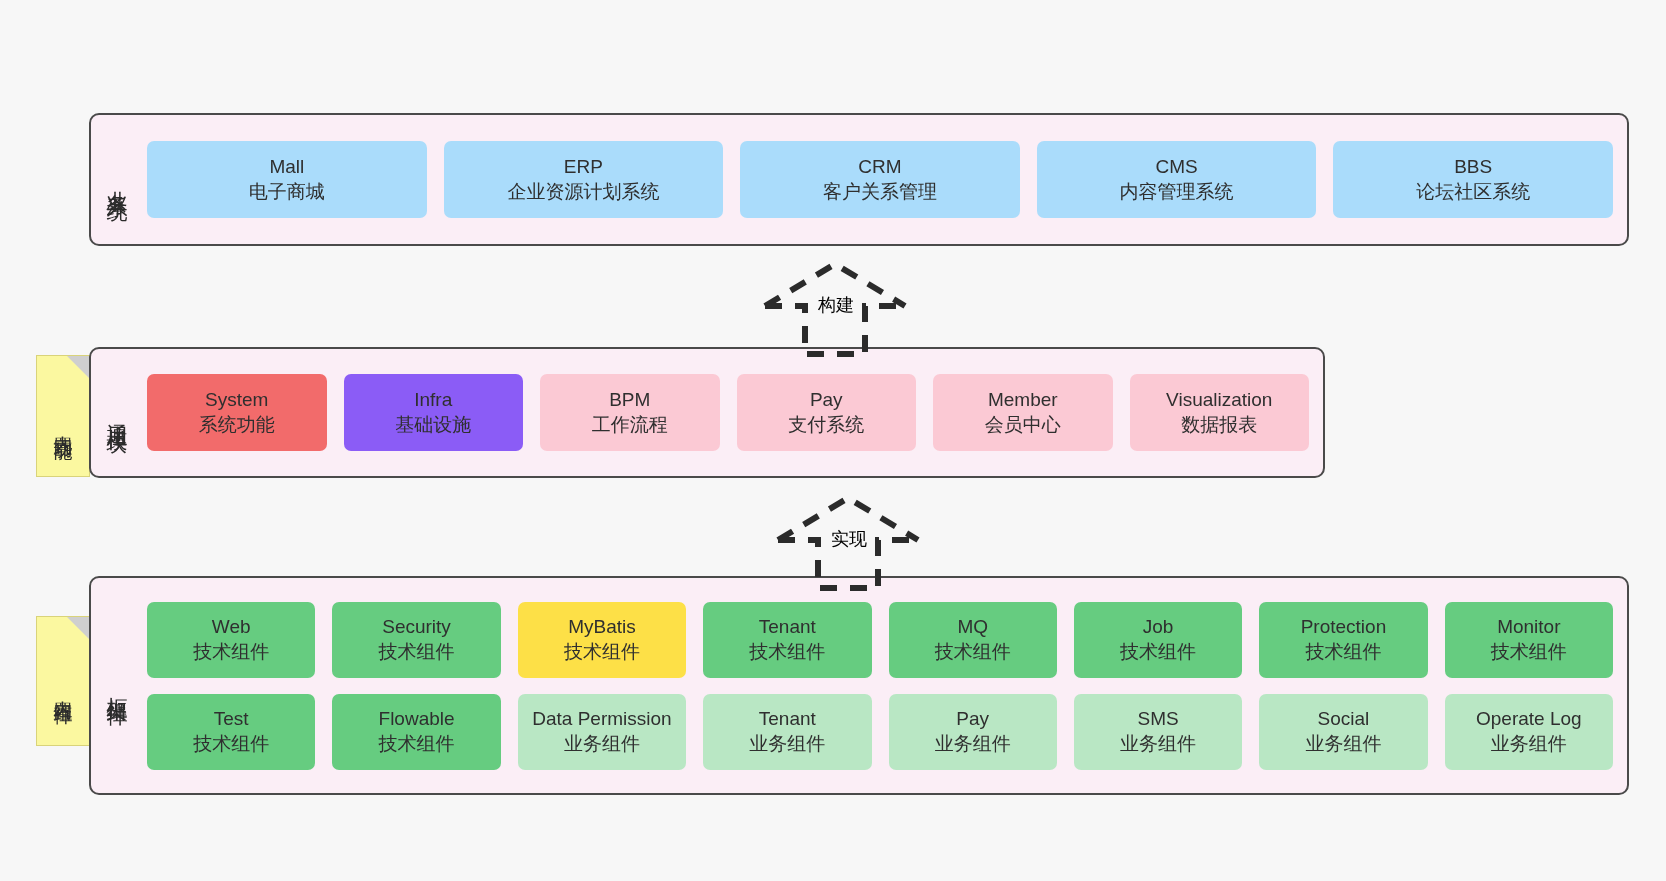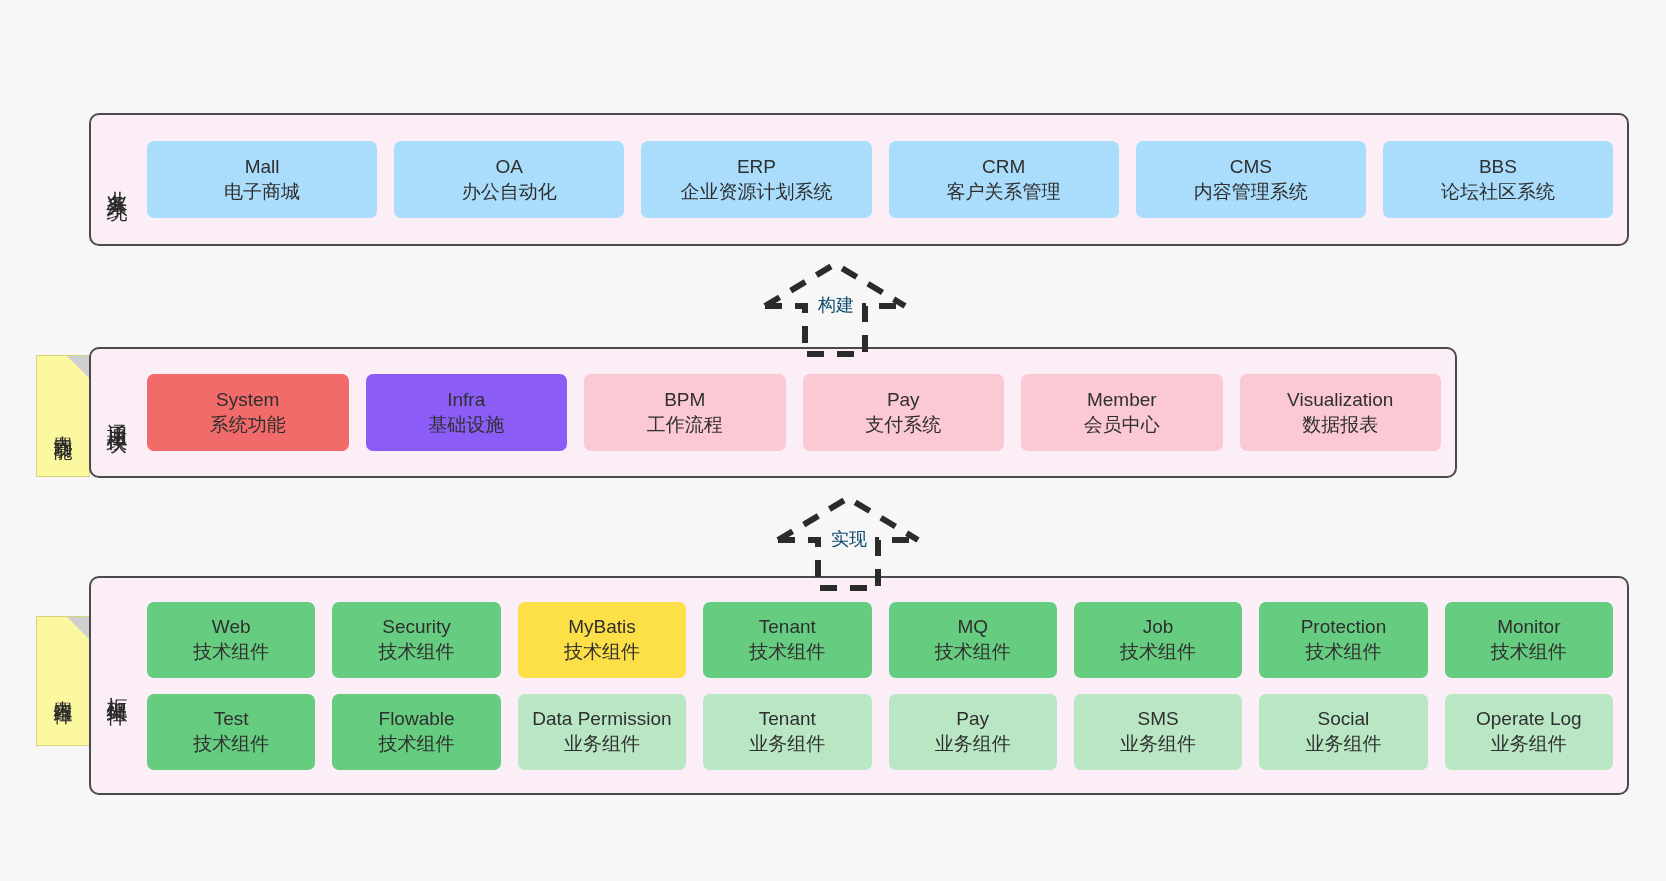--- a/index.html
+++ b/index.html
@@ -70,21 +70,21 @@
   }
   .card .t1 { white-space: nowrap; }
   .card .t2 { white-space: nowrap; }
   .card.wrap .t1 { white-space: normal; }
 
   
   #layer-business { left: 89px; top: 113px; width: 1540px; height: 133px; }
   #layer-business .card { height: 77px; background: #aadcfb; }
 
   
-  #layer-common { left: 89px; top: 347px; width: 1368px; height: 131px; }
+  #layer-common { left: 89px; top: 347px; width: 1236px; height: 131px; }
   #layer-common .card { height: 77px; }
 
   
   #layer-framework { left: 89px; top: 576px; width: 1540px; height: 219px; }
   #layer-framework .card { height: 76px; }
 
   
   .note {
     position: absolute;
     box-sizing: border-box;
@@ -117,21 +117,21 @@
 
   
   .arrow {
     position: absolute;
     z-index: 3;
   }
   .arrow svg { display: block; }
   .arrow-label {
     position: absolute;
     font-size: 18px;
-    color: #0c4a6e;
+    color: #000000;
     background: transparent;
     white-space: nowrap;
     user-select: none;
   }
   #arrow-build { left: 755px; top: 258px; }
   #arrow-build .arrow-label { left: 63px; top: 35px; }
   #arrow-impl { left: 768px; top: 492px; }
   #arrow-impl .arrow-label { left: 63px; top: 35px; }
 </style>
 </head>
@@ -139,24 +139,20 @@
 
 <div class="layer" id="layer-business">
   <div class="layer-title">业务系统</div>
   <div class="layer-body">
     <div class="row">
       <div class="card">
         <span class="t1">Mall</span>
         <span class="t2">电子商城</span>
       </div>
       <div class="card">
-        <span class="t1">OA</span>
-        <span class="t2">办公自动化</span>
-      </div>
-      <div class="card">
         <span class="t1">ERP</span>
         <span class="t2">企业资源计划系统</span>
       </div>
       <div class="card">
         <span class="t1">CRM</span>
         <span class="t2">客户关系管理</span>
       </div>
       <div class="card">
         <span class="t1">CMS</span>
         <span class="t2">内容管理系统</span>

